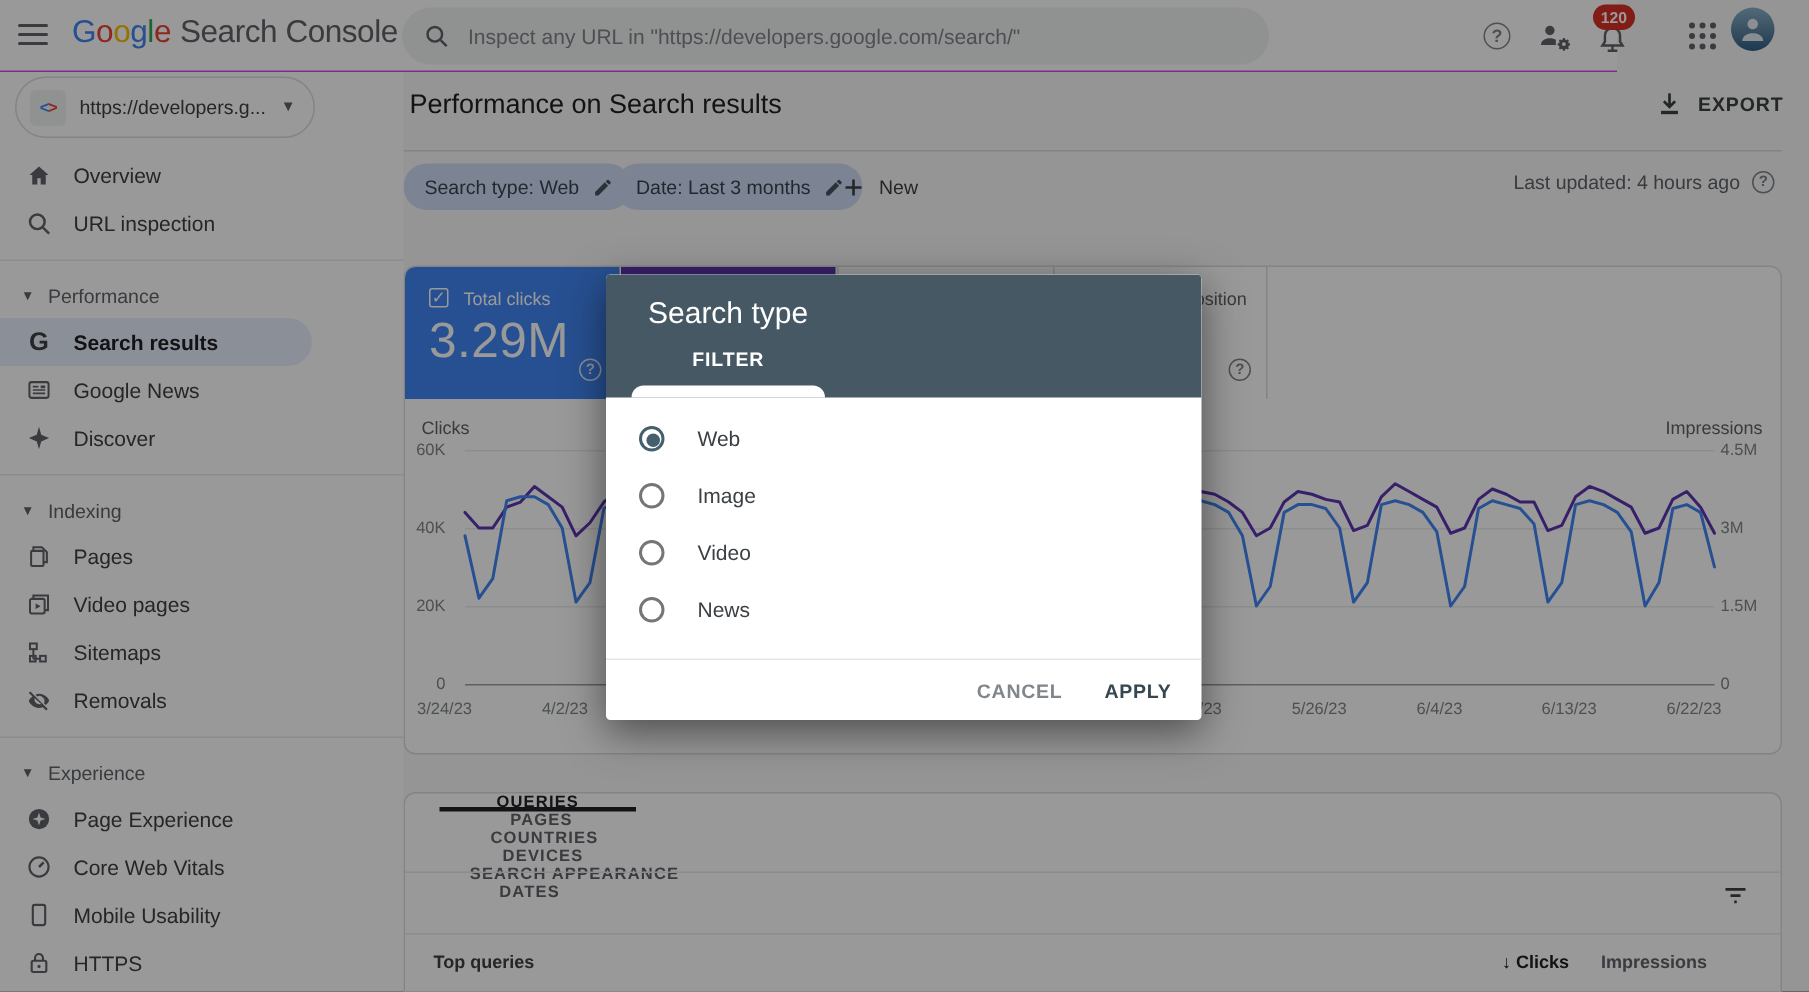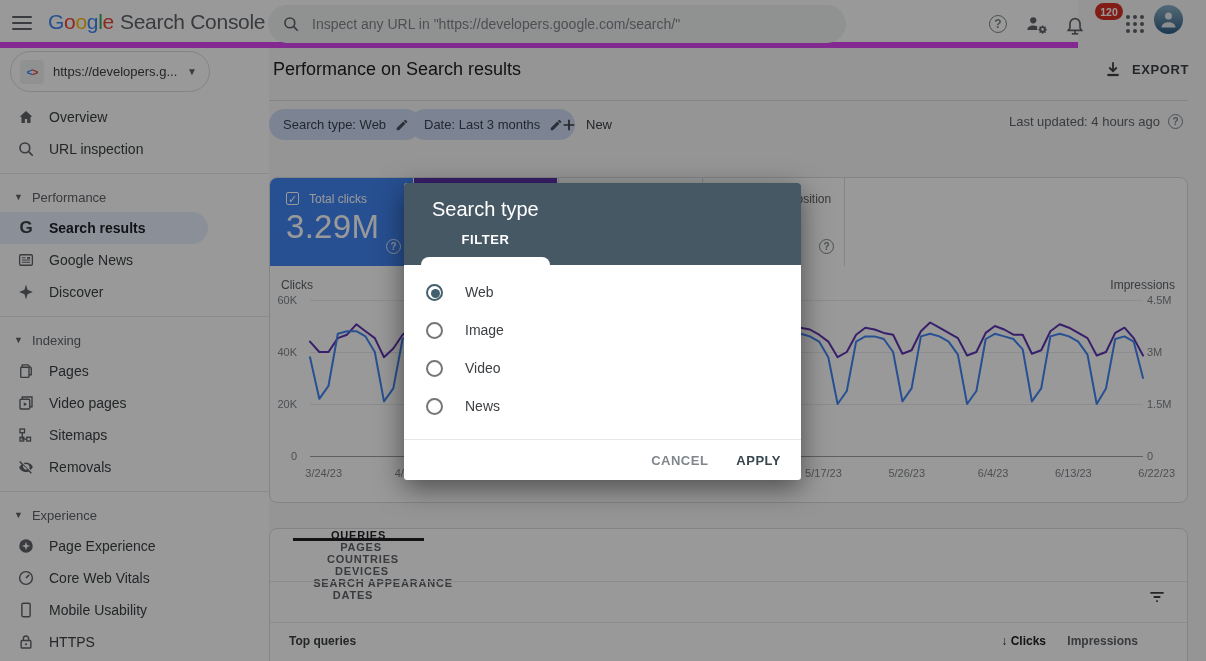--- a/index.html
+++ b/index.html
@@ -1,28 +1,28 @@
 <!DOCTYPE html>
 <html><head>
 <meta charset="utf-8">
 <style>
   html,body{margin:0;padding:0;background:#202124;}
   *{box-sizing:border-box;font-family:"Liberation Sans","DejaVu Sans",sans-serif;}
   .screen{position:relative;width:1206px;height:661px;background:#f8f9fa;overflow:hidden;}
   
-  .topbar{position:absolute;left:0;top:0;width:1078px;height:48px;background:#fff;border-bottom:6px solid #d946ef;z-index:2;}
+  .topbar{position:absolute;left:0;top:0;width:1078px;height:48px;background:#fff;border-bottom:1px solid #d946ef;z-index:2;}
   .hamburger{position:absolute;left:12px;top:16px;width:20px;height:14px;cursor:pointer;}
   .hamburger span{display:block;height:2px;background:#5f6368;margin-bottom:4px;border-radius:1px;}
   .logo{position:absolute;left:48px;top:10px;font-size:21px;letter-spacing:-.3px;white-space:nowrap;}
   .logo .product{color:#5f6368;margin-left:6px;}
   .searchbox{position:absolute;left:268px;top:5px;width:578px;height:38px;background:#f1f3f4;border-radius:19px;display:flex;align-items:center;padding:0 14px;}
   .searchbox input{border:0;background:transparent;outline:none;flex:1;font-size:14px;color:#3c4043;margin-left:10px;}
   .searchbox input::placeholder{color:#80868b;}
   .tb-icon{position:absolute;top:8px;width:32px;height:32px;display:flex;align-items:center;justify-content:center;color:#5f6368;cursor:pointer;}
-  .badge{position:absolute;left:1062px;top:3px;min-width:28px;height:17px;background:#d93025;color:#fff;border-radius:9px;font-size:10.5px;font-weight:bold;display:flex;align-items:center;justify-content:center;padding:0 5px;z-index:3;margin-left:33px;}
+  .badge{position:absolute;left:1062px;top:3px;min-width:28px;height:17px;background:#d93025;color:#fff;border-radius:9px;font-size:10.5px;font-weight:bold;display:flex;align-items:center;justify-content:center;padding:0 5px;z-index:3;}
   .apps-grid{display:grid;grid-template-columns:repeat(3,4px);grid-gap:3px;}
   .apps-grid i{width:4px;height:4px;border-radius:50%;background:#5f6368;}
   .avatar{position:absolute;left:1154px;top:5px;width:29px;height:29px;border-radius:50%;background:linear-gradient(180deg,#8ab0c8 0%,#5c84a0 55%,#2d5f8a 100%);overflow:hidden;cursor:pointer;}
   .avatar svg{display:block;margin:4px auto 0;}
   
   .sidebar{position:absolute;left:0;top:48px;width:269px;height:613px;background:#fff;z-index:1;}
   .property{position:absolute;left:10px;top:3px;width:200px;height:41px;border:1px solid #dadce0;border-radius:21px;background:#fff;display:flex;align-items:center;padding:0 12px 0 9px;cursor:pointer;}
   .property .picon{width:24px;height:24px;border-radius:4px;background:#f1f3f4;display:flex;align-items:center;justify-content:center;font-weight:bold;font-size:11px;letter-spacing:-1px;}
   .property .plabel{flex:1;margin-left:9px;font-size:13px;color:#3c4043;white-space:nowrap;overflow:hidden;}
   .property .caret{color:#5f6368;font-size:10px;}
@@ -51,21 +51,21 @@
   
   .panel1{position:absolute;left:269px;top:177px;width:919px;height:326px;background:#fff;border:1px solid #dadce0;border-radius:8px;overflow:hidden;}
   .mcard{position:absolute;top:0;height:88px;width:143px;cursor:pointer;}
   .mcard .cb{position:absolute;left:16px;top:14px;width:13px;height:13px;border:1.5px solid;border-radius:2px;font-size:11px;line-height:12px;text-align:center;}
   .mcard .clabel{position:absolute;left:39px;top:14px;font-size:12px;}
   .mcard .cvalue{position:absolute;left:16px;top:30px;font-size:33px;letter-spacing:.3px;}
   .mcard .chelp{position:absolute;left:116px;top:61px;}
   .axis-label{position:absolute;font-size:12px;color:#5f6368;}
   .tick{position:absolute;font-size:11px;color:#80868b;}
   .gridline{position:absolute;left:310px;width:833px;height:1px;background:#e9ebee;}
-  .datelab{position:absolute;top:467px;width:64px;text-align:right;font-size:11px;color:#80868b;}
+  .datelab{position:absolute;top:467px;width:64px;text-align:left;font-size:11px;color:#80868b;}
   .panel2{position:absolute;left:269px;top:528px;width:919px;height:140px;background:#fff;border:1px solid #dadce0;border-radius:8px 8px 0 0;}
   .btabs{position:absolute;left:23px;top:0;height:52px;display:flex;flex-direction:column;}
   .btab{height:52px;display:flex;align-items:center;justify-content:center;font-size:11px;letter-spacing:.8px;color:#5f6368;cursor:pointer;position:relative;font-weight:bold;}
   .btab.active{color:#202124;}
   .btab.active::after{content:"";position:absolute;left:0;right:0;bottom:0;height:3px;background:#202124;}
   .p2div{position:absolute;left:0;width:100%;height:1px;background:#e8eaed;}
   .filterrow-icon{position:absolute;left:877px;top:58px;color:#3c4043;cursor:pointer;}
   .th{position:absolute;top:105px;font-size:12px;}
   
   .overlay{position:absolute;inset:0;background:rgba(0,0,0,.4);z-index:40;}

